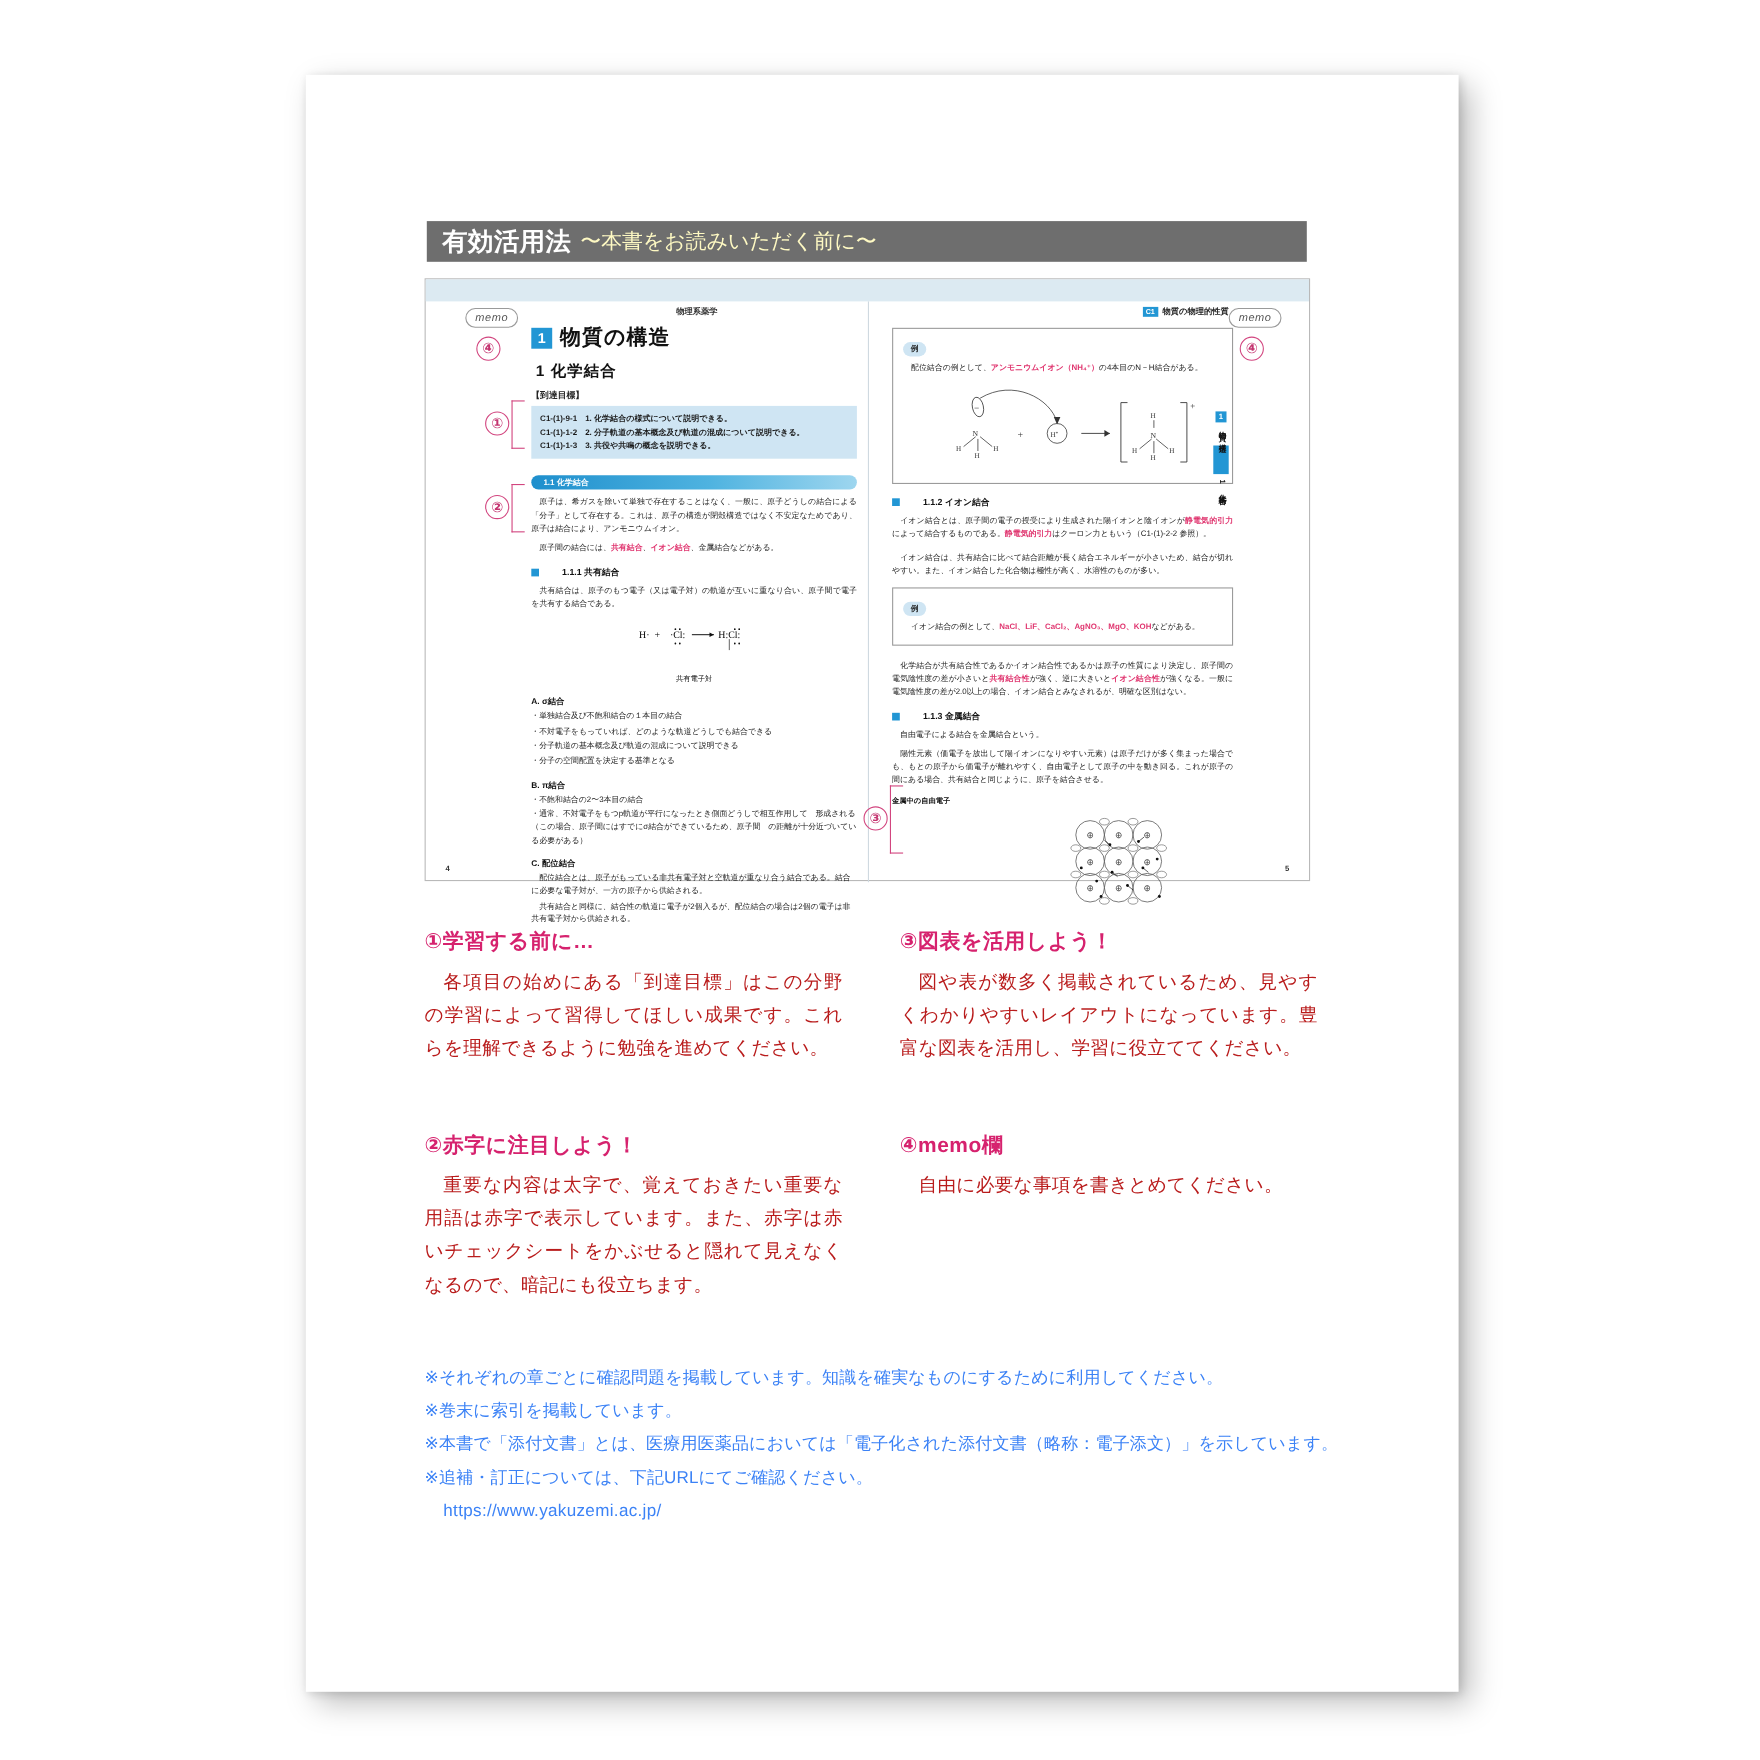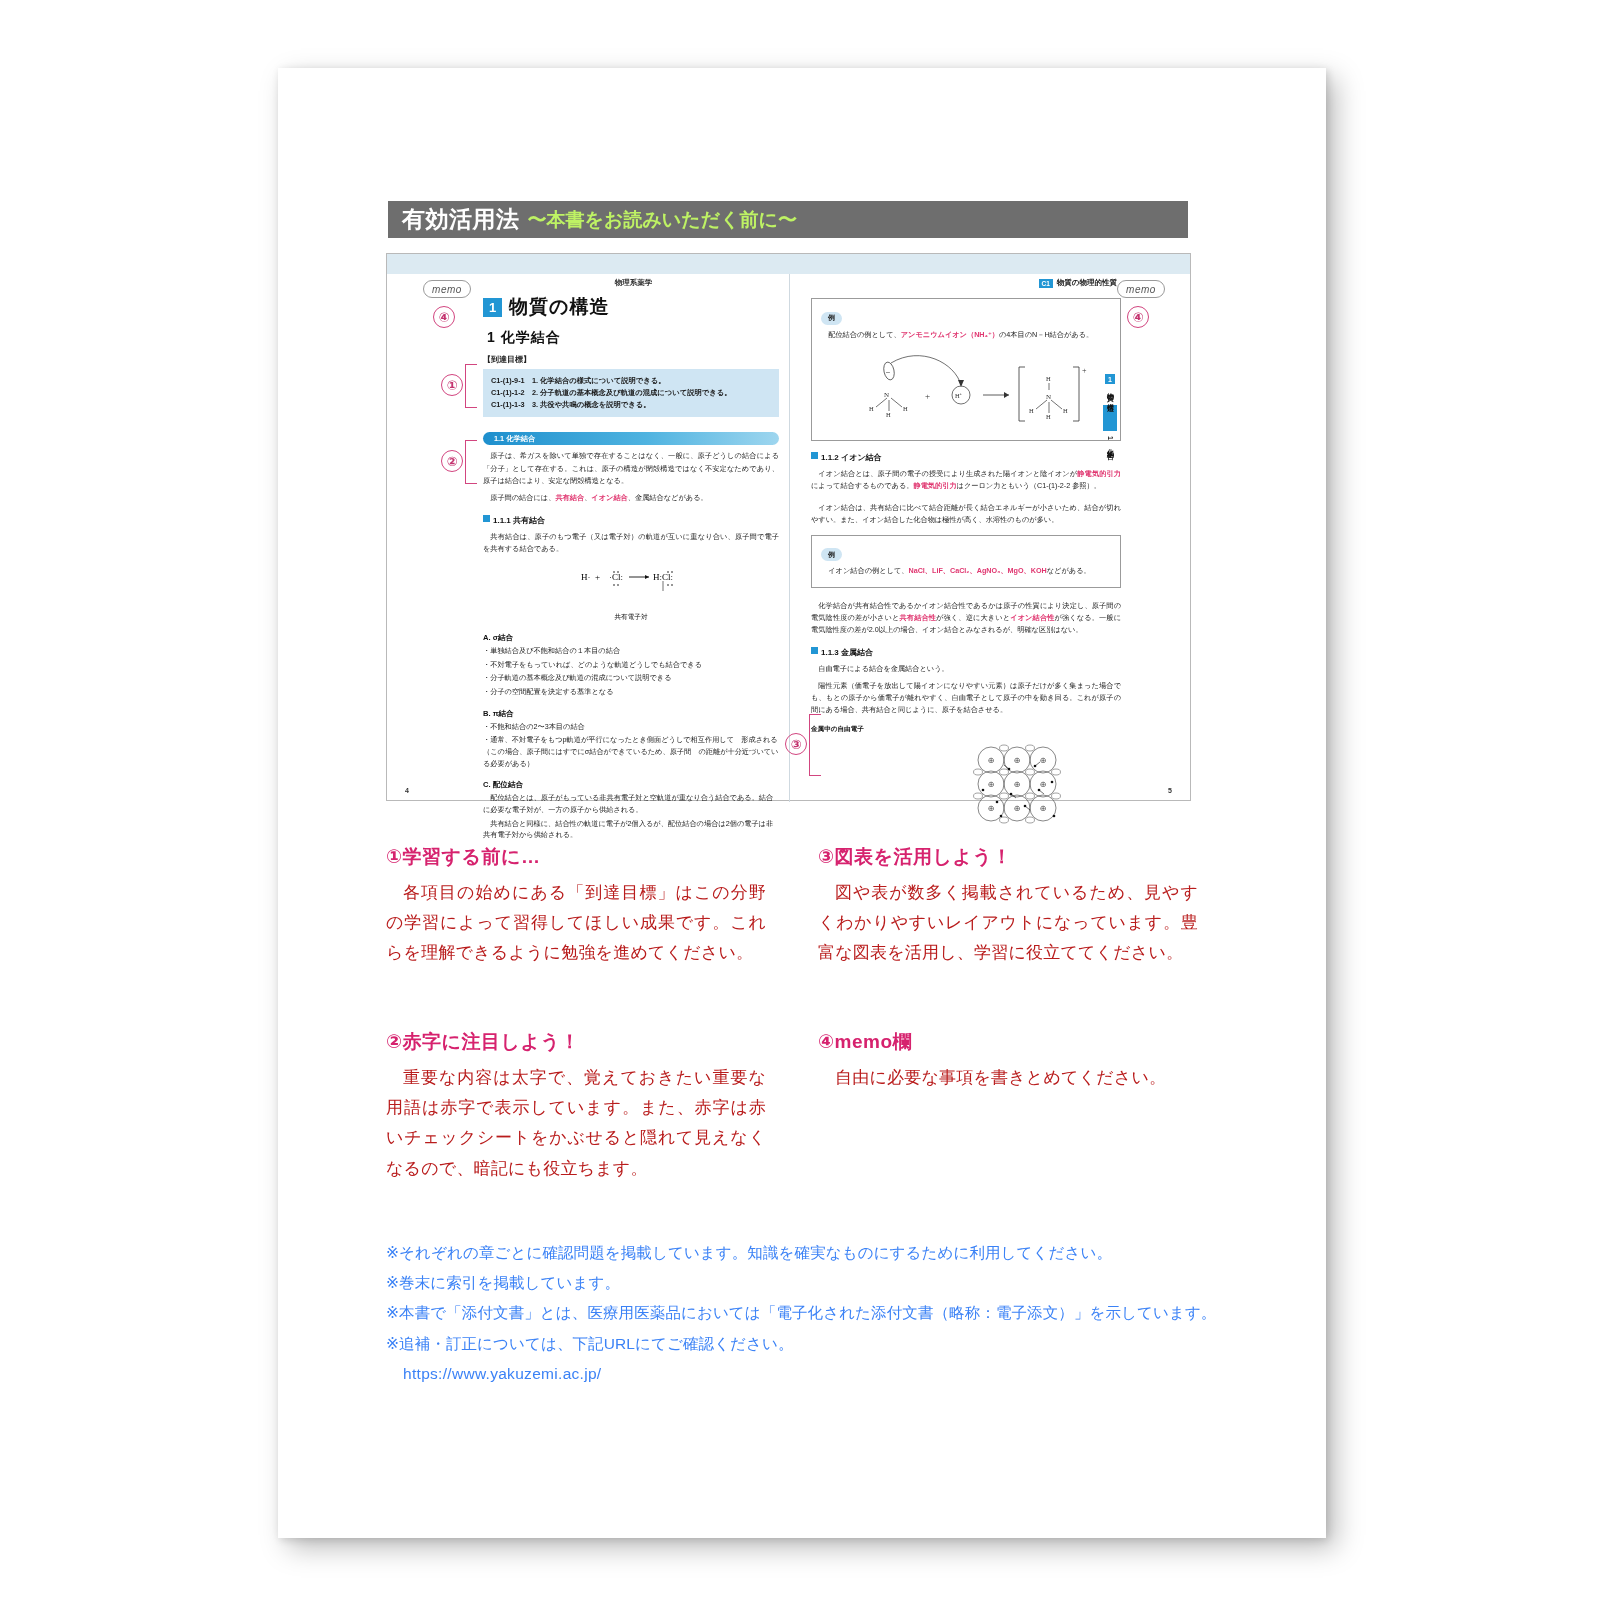--- a/index.html
+++ b/index.html
@@ -26,21 +26,21 @@
     left: 110px; top: 133px;
     width: 800px; height: 37px;
     background: #6e6e6e;
     display: flex; align-items: center;
   }
   .title-band .t-main {
     color:#fff; font-size: 23px; font-weight: 700;
     letter-spacing: 0.5px; margin-left: 14px; line-height:1;
   }
   .title-band .t-sub {
-    color:#bef264; font-size: 19px; font-weight: 700;
+    color:#fef9c3; font-size: 19px; font-weight: 400;
     margin-left: 8px; line-height:1;
   }
 
   
   .spread {
     position: absolute;
     left: 108px; top: 185px;
     width: 805px; height: 548px;
     background: #ffffff;
     border: 1px solid #b9b9b9;
@@ -115,21 +115,21 @@
     border-radius:7px;
     display:flex; align-items:center;
   }
   .sub-banner span { color:#fff; font-size:7.3px; font-weight:700; margin-left:11px; }
 
   .body-p { margin:5px 0 0 44px; width:296px; font-size:7.2px; color:#1a1a1a; line-height:1.68; text-align:justify; }
   .red { color:#e0356f; font-weight:700; }
 
   .sub-h {
     margin:11px 0 0 44px; font-size:8px; font-weight:700; color:#111;
-    display:flex; 
+    display:flex; align-items:center;gap:18px;
   }
   .sub-h i { width:7px; height:7px; background:#2296d4; display:inline-block; margin-right:3px; }
 
   .abc-h { margin:11px 0 0 44px; font-size:7.6px; font-weight:700; color:#111; }
   .bullet { margin:2px 0 0 44px; width:296px; font-size:7.2px; color:#1a1a1a; line-height:1.62; }
 
   
   .lewis { margin:9px 0 0 44px; width:296px; text-align:center; font-size:8px; color:#111; }
   .lewis .cap { font-size:6.6px; margin-top:9px; color:#111; }
 
@@ -242,21 +242,21 @@
         <div class="goal-box">
           <div class="goal-line">C1-(1)-9-1　1. 化学結合の様式について説明できる。</div>
           <div class="goal-line">C1-(1)-1-2　2. 分子軌道の基本概念及び軌道の混成について説明できる。</div>
           <div class="goal-line">C1-(1)-1-3　3. 共役や共鳴の概念を説明できる。</div>
         </div>
 
         <div class="sub-banner">
           <span>1.1 化学結合</span>
         </div>
 
-        <div class="body-p">　原子は、希ガスを除いて単独で存在することはなく、一般に、原子どうしの結合による「分子」として存在する。これは、原子の構造が閉殻構造ではなく不安定なためであり、原子は結合により、安定な閉殻構造となる。</div>
+        <div class="body-p">　原子は、希ガスを除いて単独で存在することはなく、一般に、原子どうしの結合による「分子」として存在する。これは、原子の構造が閉殻構造ではなく不安定なためであり、原子は結合により、アンモニウムイオン。</div>
 
         <div class="body-p"><span>　原子間の結合には、</span><span class="red">共有結合</span><span>、</span><span class="red">イオン結合</span><span>、金属結合などがある。</span></div>
 
         <div class="sub-h">
             <i></i>
             <span>1.1.1 共有結合</span>
           </div>
         <div class="body-p">　共有結合は、原子のもつ電子（又は電子対）の軌道が互いに重なり合い、原子間で電子を共有する結合である。</div>
 
         <div class="lewis">

